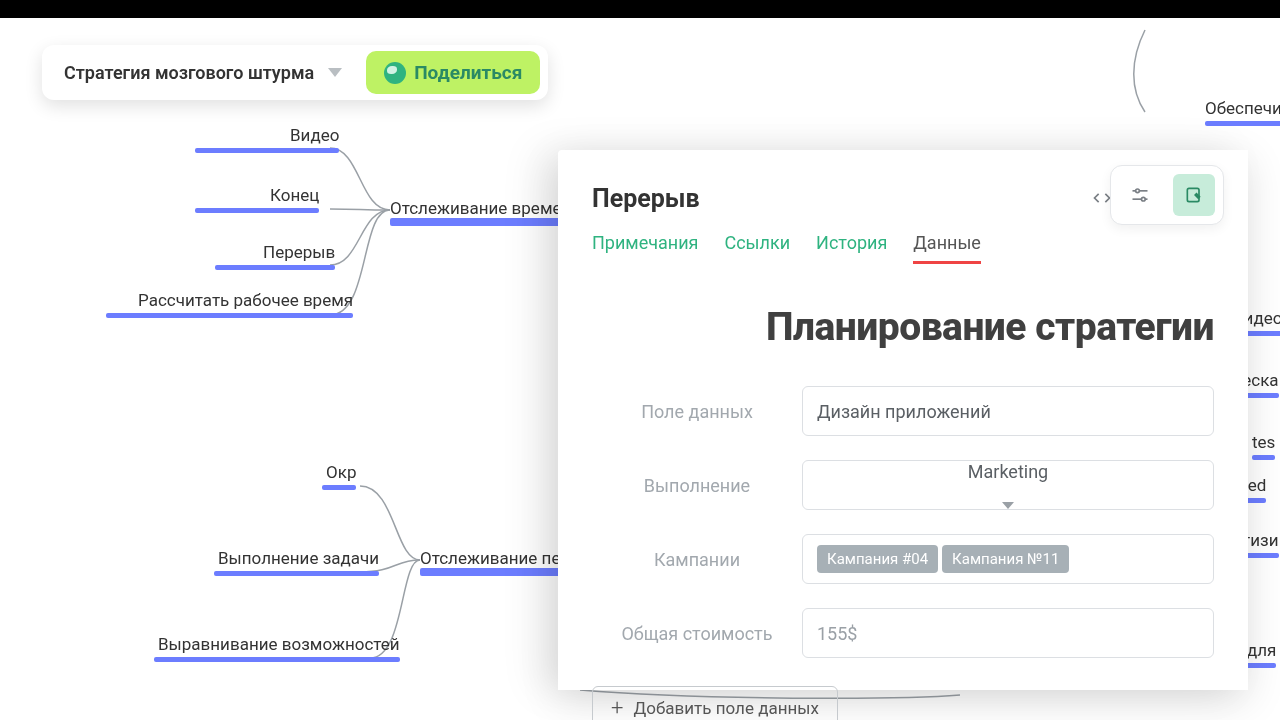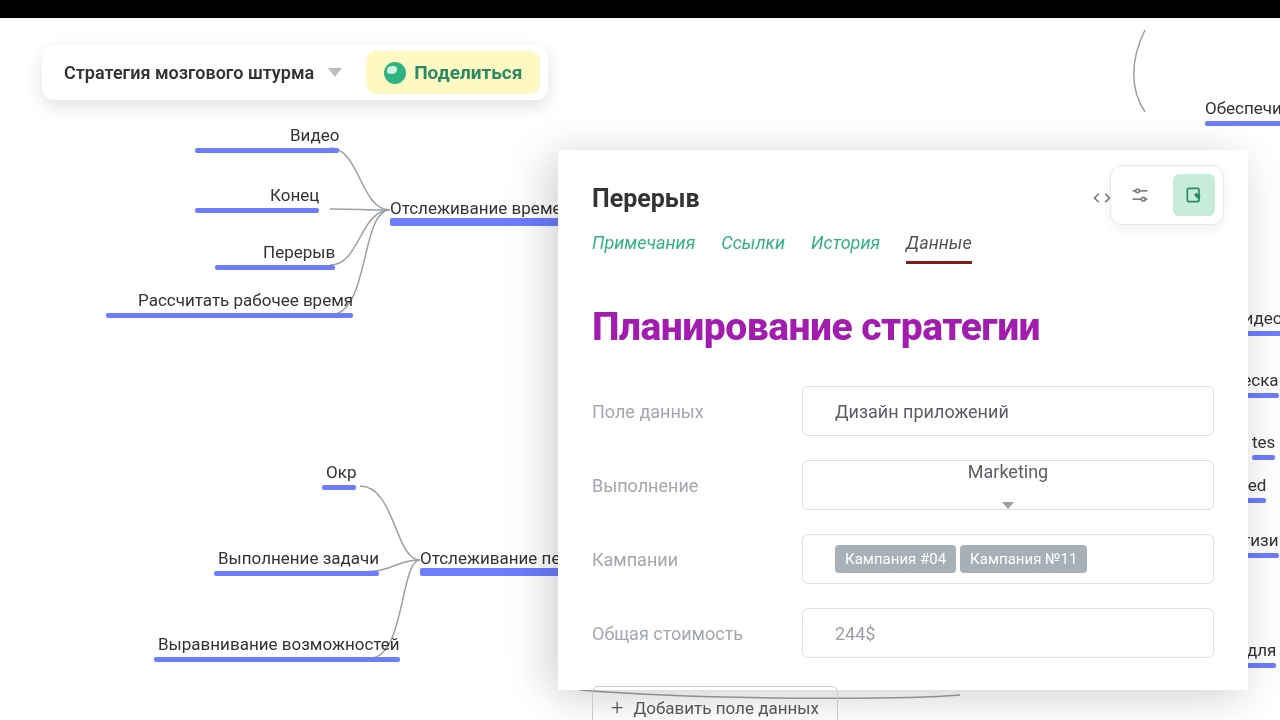--- a/index.html
+++ b/index.html
@@ -44,21 +44,21 @@
   .caret-down {
     width: 0; height: 0;
     border-left: 7px solid transparent;
     border-right: 7px solid transparent;
     border-top: 9px solid #b9bec2;
   }
   .share-btn {
     display: flex;
     align-items: center;
     gap: 8px;
-    background: #fef9c3;
+    background: #bef264;
     border-radius: 10px;
     padding: 10px 18px;
     cursor: pointer;
   }
   .globe-icon {
     width: 22px; height: 22px;
     border-radius: 50%;
     background: #2fb380;
     position: relative;
   }
@@ -158,59 +158,60 @@
   .tool-cluster .ico-btn.active-green {
     background: #c7ecda;
     color: #2a8a64;
   }
 
   .tabs {
     display: flex;
     gap: 26px;
     margin-top: 18px;
     font-size: 18px;
-    font-style: italic;
   }
   .tab {
     color: #2fb380;
     padding-bottom: 8px;
     cursor: pointer;
   }
   .tab.active {
     color: #555;
-    border-bottom: 3px solid #7f1d1d;
+    border-bottom: 3px solid #ef4444;
   }
 
   .content-title {
     font-size: 39px;
     font-weight: 800;
-    color: #a21caf;
+    color: #404040;
     margin-top: 40px;
     letter-spacing: -0.5px;
+    text-align: right;
   }
 
   .form {
     margin-top: 36px;
   }
   .row {
     display: flex;
     align-items: center;
     margin-bottom: 24px;
+    text-align: center;
   }
   .row label {
     width: 210px;
     font-size: 18px;
     color: #a2a8ae;
   }
   .field {
     flex: 1;
     border: 1px solid #dcdfe3;
     border-radius: 6px;
     height: 50px;
-    padding: 0 32px;
+    padding: 0 14px;
     font-size: 18px;
     color: #5a5f64;
     background: #fff;
     display: flex;
     align-items: center;
   }
   .field.select {
     justify-content: space-between;
     flex-direction: column;
   }
@@ -398,21 +399,21 @@
     <div class="row">
       <label>Кампании</label>
       <div class="field tags">
         <span class="tag">Кампания #04</span>
         <span class="tag">Кампания №11</span>
       </div>
     </div>
     <div class="row">
       <label>Общая стоимость</label>
       <div class="field readonly">
-        <span>244$</span>
+        <span>155$</span>
       </div>
     </div>
 
     <div class="add-field-btn">
       <span class="plus">+</span>
       <span>Добавить поле данных</span>
     </div>
   </div>
 </div>
 

